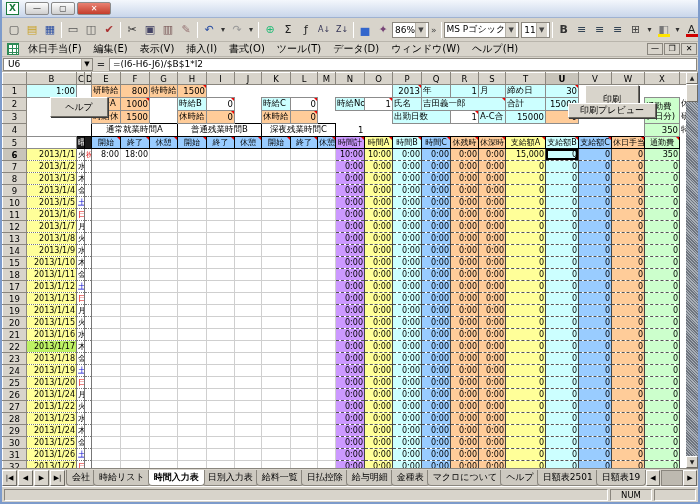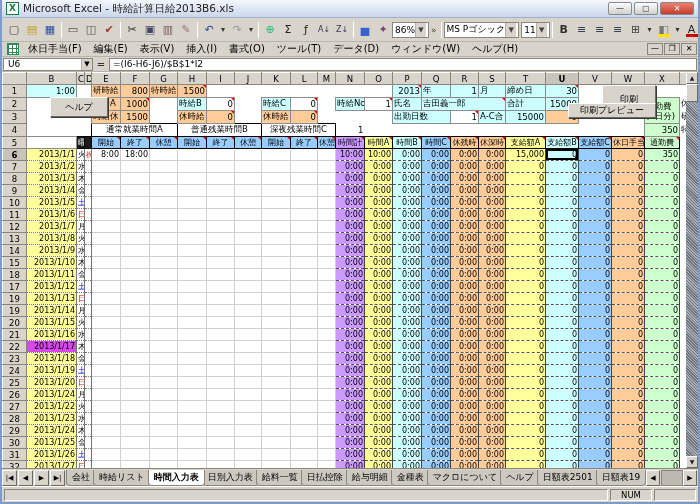--- a/index.html
+++ b/index.html
@@ -79,21 +79,20 @@
 .sb-main{flex:1}
 .sb-small{width:42px}
 </style>
 </head>
 <body>
 
 <div class="window">
 
   <div class="titlebar">
     <span class="app-icon">X</span>
-    <span class="title-text">Microsoft Excel - 時給計算日給2013B6.xls</span>
     <span class="winbtn">—</span>
     <span class="winbtn">▢</span>
     <span class="winbtn close">✕</span>
   </div>
 
   <div class="toolbar">
     <span id="std-icons" style="display:flex;align-items:center">
         <span class="tbi" style="color: rgb(68, 68, 68);">▢</span>
         <span class="tbi" style="color: rgb(201, 162, 39);">▤</span>
         <span class="tbi" style="color: rgb(43, 79, 163);">▦</span>
@@ -789,21 +788,21 @@
             <td class="vcell r" style="background:#FFCC99">0:00</td>
             <td class="vcell r" style="background:#FFFF99">0</td>
             <td class="vcell r" style="background:#CCFFFF">0</td>
             <td class="vcell r" style="background:#99CCFF">0</td>
             <td class="vcell r" style="background:#FFCC99">0</td>
             <td class="vcell r" style="background:#CCFFCC">0</td>
             <td></td>
           </tr>
           <tr>
             <th class="rh">22</th>
-            <td class="dcell r" style="background:#d946ef">2013/1/17</td>
+            <td class="dcell r" style="background:#bef264">2013/1/17</td>
             <td class="dcell c ">木</td>
             <td class="dcell c hol"></td>
             <td class="wcell r"></td>
             <td class="wcell r"></td>
             <td class="wcell r"></td>
             <td class="wcell r"></td>
             <td class="wcell r"></td>
             <td class="wcell r"></td>
             <td class="wcell r"></td>
             <td class="wcell r"></td>
@@ -1087,21 +1086,21 @@
             <td class="vcell r" style="background:#FFFF99">0</td>
             <td class="vcell r" style="background:#CCFFFF">0</td>
             <td class="vcell r" style="background:#99CCFF">0</td>
             <td class="vcell r" style="background:#FFCC99">0</td>
             <td class="vcell r" style="background:#CCFFCC">0</td>
             <td></td>
           </tr>
         </tbody>
       </table>
     <div class="xbtn" style="left:48px;top:25px;width:58px;height:20px">ヘルプ</div>
-    <div class="xbtn" style="left:600px;top:13px;width:54px;height:28px">印刷</div>
+    <div class="xbtn" style="left:583px;top:13px;width:54px;height:28px">印刷</div>
     <div class="xbtn" style="left:566px;top:31px;width:88px;height:15px">印刷プレビュー</div>
     <div class="vscroll">
       <div class="sbtn">▲</div>
       <div class="vthumb"></div>
       <div class="vtrack"></div>
       <div class="sbtn">▼</div>
     </div>
   </div>
 
   <div class="tabstrip">

